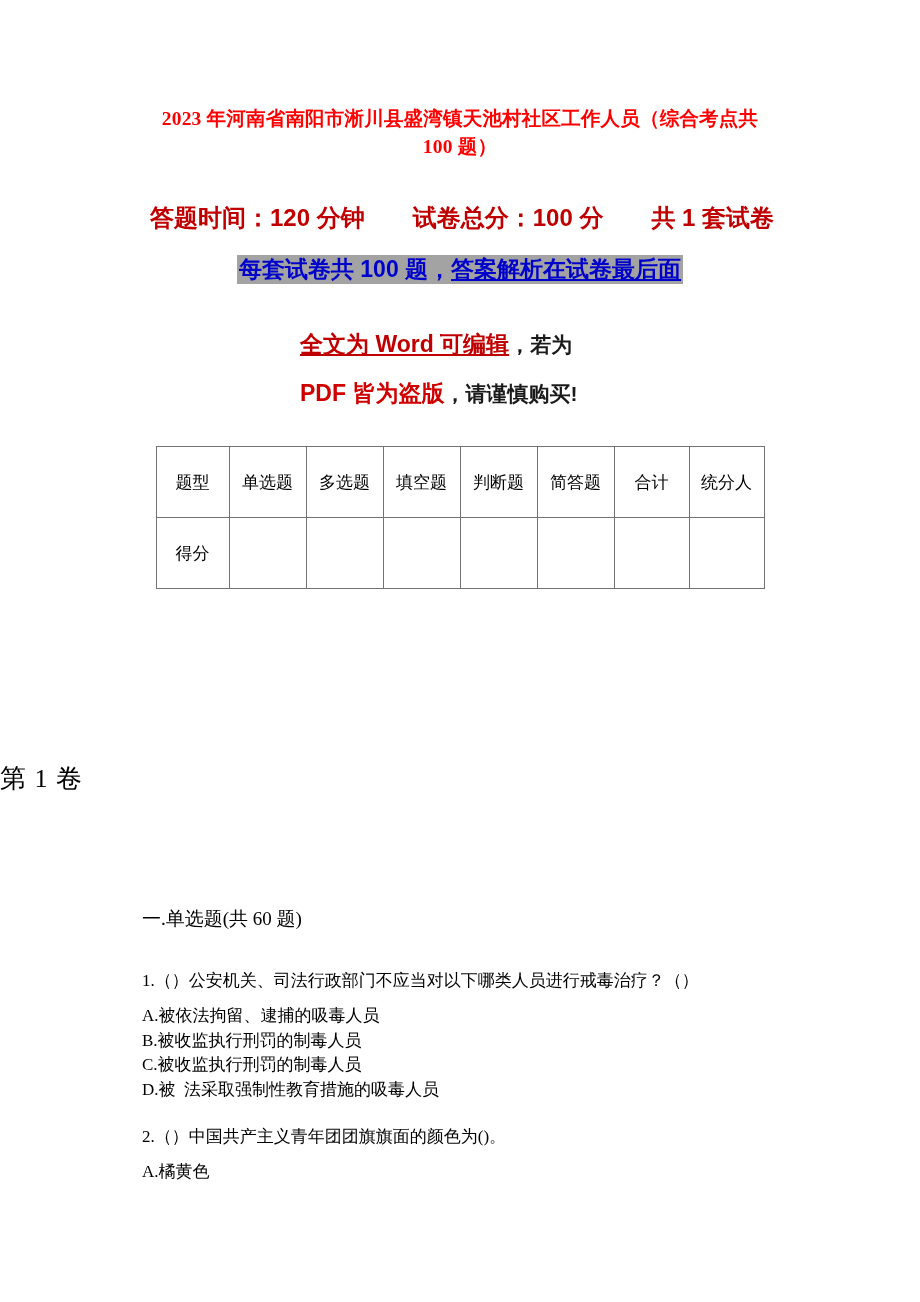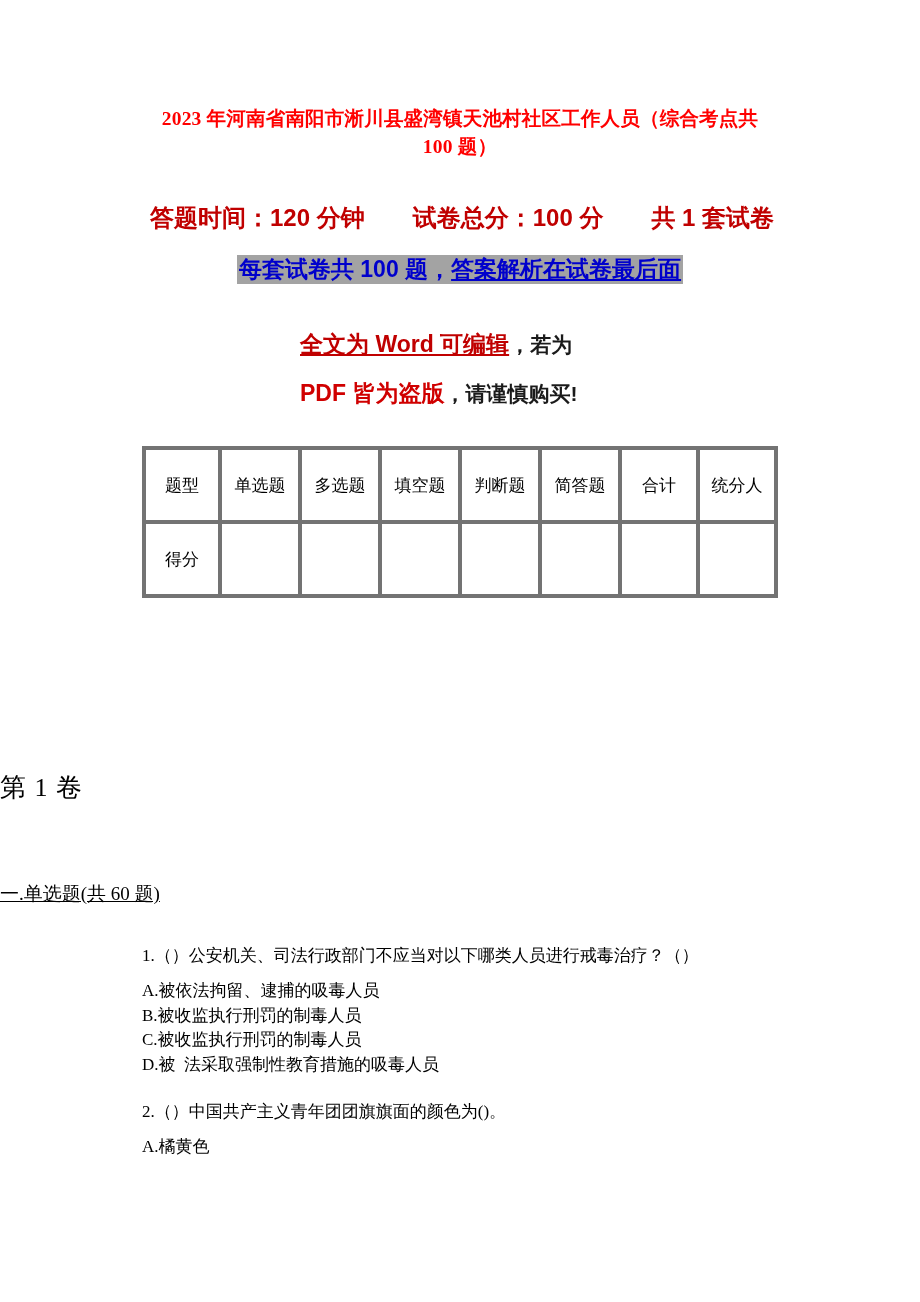--- a/index.html
+++ b/index.html
@@ -101,21 +101,21 @@
     display: flex;
     justify-content: center;
   }
   table.score-table {
     border-collapse: collapse;
     width: 590px;
     table-layout: fixed;
     font-family: "Liberation Serif", "DejaVu Serif", serif;
   }
   table.score-table td {
-    border: 4px solid #737373;
+    border: 1px solid #737373;
     text-align: center;
     vertical-align: middle;
     font-size: 17px;
     color: #000000;
     height: 44px;
     padding: 12px 2px;
   }
   table.score-table tr.row-head td { height: 46px; }
   table.score-table tr.row-score td { height: 46px; }
   table.score-table td.c0 { width: 68px; }
@@ -125,24 +125,24 @@
   
   .volume {
     font-size: 26px;
     margin-top: 172px;
     color: #000000;
     letter-spacing: 1px;
   }
 
   
   .section-heading {
-    margin-top: 76px;
+    margin-top: 110px;
+    padding-left: 142px;
     font-size: 19px;
     color: #000000;
-    text-decoration: underline;
   }
 
   
   .questions {
     padding-left: 142px;
     padding-right: 130px;
     margin-top: 36px;
   }
   .q-block { margin-bottom: 8px; }
   .q-stem {

